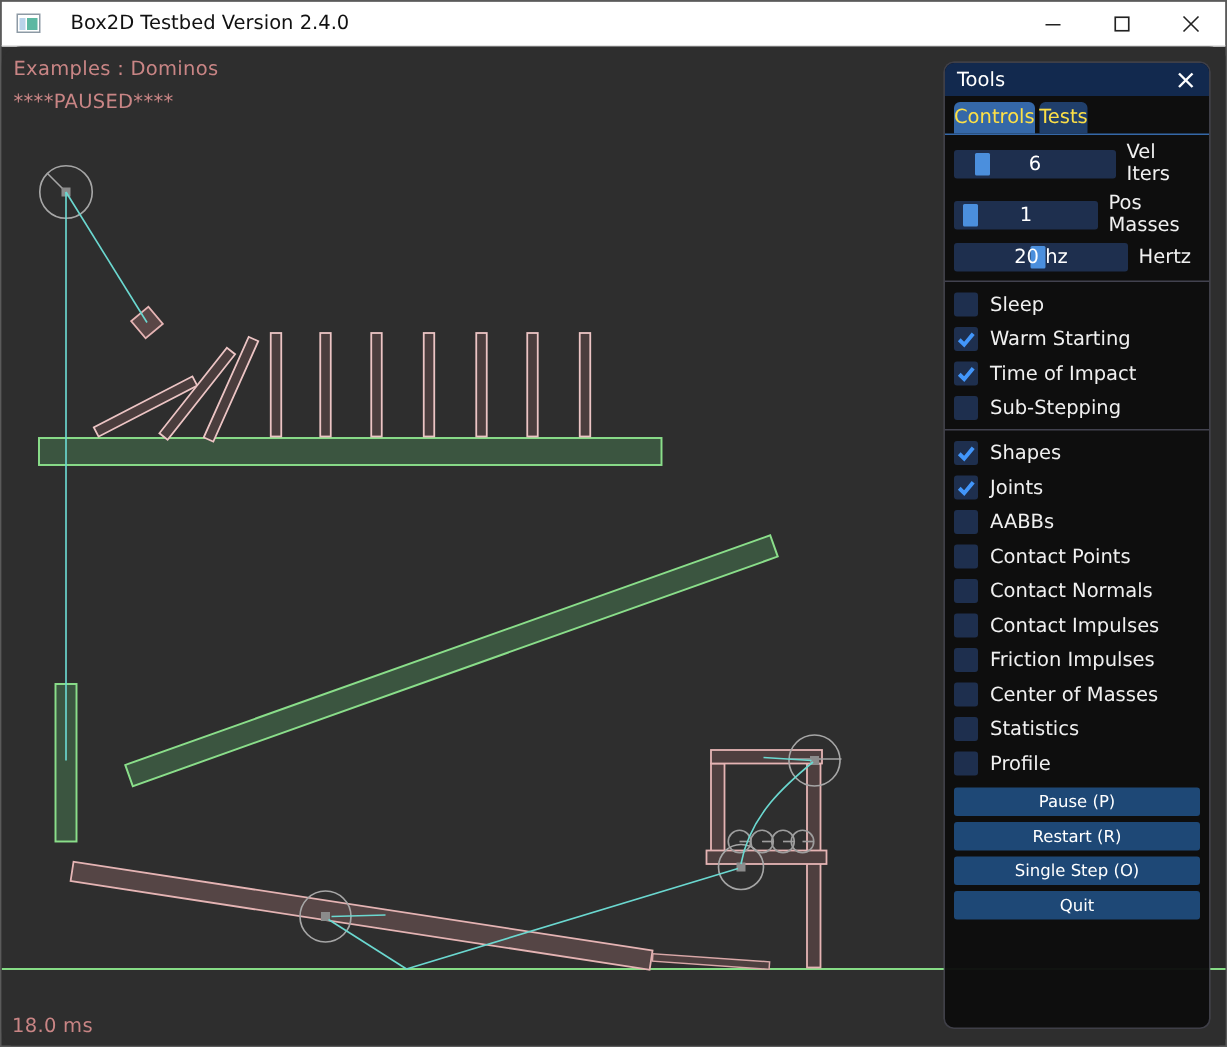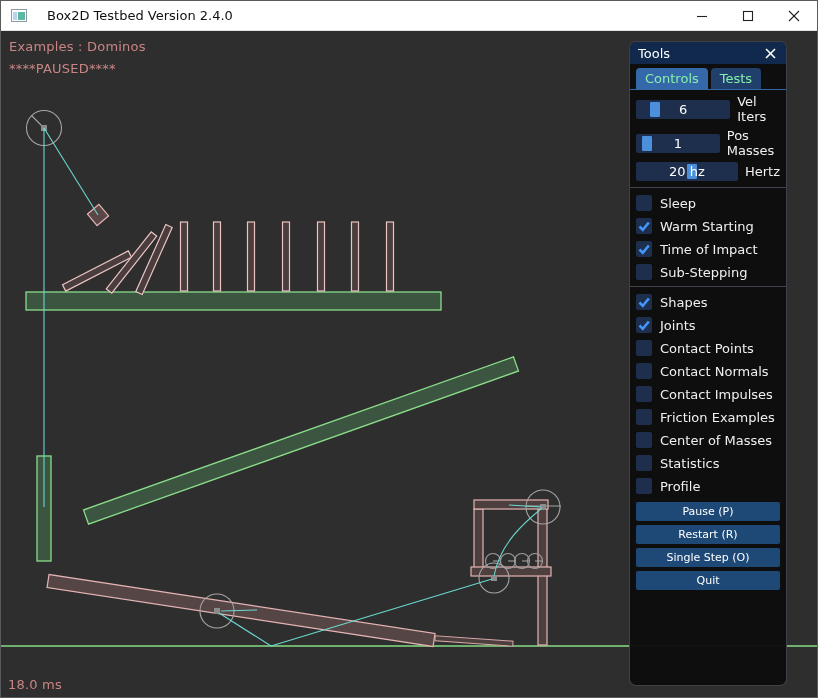--- a/index.html
+++ b/index.html
@@ -19,29 +19,29 @@
 
   
   .canvas { position:absolute; top:30px; left:0; width:818px; height:668px; background:#2e2e2e;border-radius:13px; }
   .scene { position:absolute; top:0; left:0; }
   .hud { position:absolute; font-size:13px; color:#c98585; letter-spacing:0.2px; }
   .hud-example { left:8px; top:8px; }
   .hud-paused  { left:8px; top:30px; }
   .hud-ms      { left:7px; top:646px; }
 
   
-  .panel { position:absolute; left:628px; top:10px; width:158px; height:645px; background:rgba(13,13,13,0.97);
+  .panel { position:absolute; left:628px; top:10px; width:178px; height:645px; background:rgba(13,13,13,0.97);
            border:1px solid rgba(125,125,145,0.45); border-radius:7px; display:flex; flex-direction:column; color:#f0f0f0; font-size:13px; }
   .panel-title { height:22px; background:#12294e; border-radius:6px 6px 0 0; display:flex; align-items:center; padding:0 8px; flex:0 0 auto; }
   .panel-title .t { color:#fff; }
   .panel-close { margin-left:auto; width:16px; height:16px; display:flex; align-items:center; justify-content:center; }
   .panel-close svg { stroke:#fff; stroke-width:1.6; }
 
   .tabbar { display:flex; gap:3px; padding:4px 6px 0 6px; border-bottom:1px solid #3568a8; flex:0 0 auto; }
-  .tab { height:21px; padding:0 9px; display:flex; align-items:center; border-radius:4px 4px 0 0; background:#203f6b; color:#86efac; }
+  .tab { height:21px; padding:0 0; display:flex; align-items:center; border-radius:4px 4px 0 0; background:#203f6b; color:#fde047; }
   .tab.checked { background:#3568a8; }
 
   .srow { display:flex; align-items:center; margin:4px 6px 0 6px; flex:0 0 auto; }
   .srow:first-of-type { margin-top:3px; }
   .frame { position:relative; width:116px; height:19px; background:#1e2f4e; border-radius:2px; overflow:hidden; }
   .grabber { position:absolute; top:2px; bottom:2px; width:10px; background:#4b8fdd; border-radius:1px; }
   .fval { position:relative; z-index:1; display:block; width:100%; text-align:center; line-height:19px; color:#fff; }
   .slabel { margin-left:7px; }
 
   .sep { border-top:1px solid #42424f; margin-top:6px; flex:0 0 auto; }
@@ -259,33 +259,37 @@
       <div class="cbrow">
         <span class="cbox checked">
             <svg viewBox="0 0 16 16">
               <polyline points="3.5,8.5 6.8,11.8 12.8,4.5" fill="none" stroke="#4296fa" stroke-width="2.6"></polyline>
             </svg>
           </span>
         <span class="cblabel">Joints</span>
       </div>
       <div class="cbrow">
         <span class="cbox"></span>
+        <span class="cblabel">AABBs</span>
+      </div>
+      <div class="cbrow">
+        <span class="cbox"></span>
         <span class="cblabel">Contact Points</span>
       </div>
       <div class="cbrow">
         <span class="cbox"></span>
         <span class="cblabel">Contact Normals</span>
       </div>
       <div class="cbrow">
         <span class="cbox"></span>
         <span class="cblabel">Contact Impulses</span>
       </div>
       <div class="cbrow">
         <span class="cbox"></span>
-        <span class="cblabel">Friction Examples</span>
+        <span class="cblabel">Friction Impulses</span>
       </div>
       <div class="cbrow">
         <span class="cbox"></span>
         <span class="cblabel">Center of Masses</span>
       </div>
       <div class="cbrow">
         <span class="cbox"></span>
         <span class="cblabel">Statistics</span>
       </div>
       <div class="cbrow">

